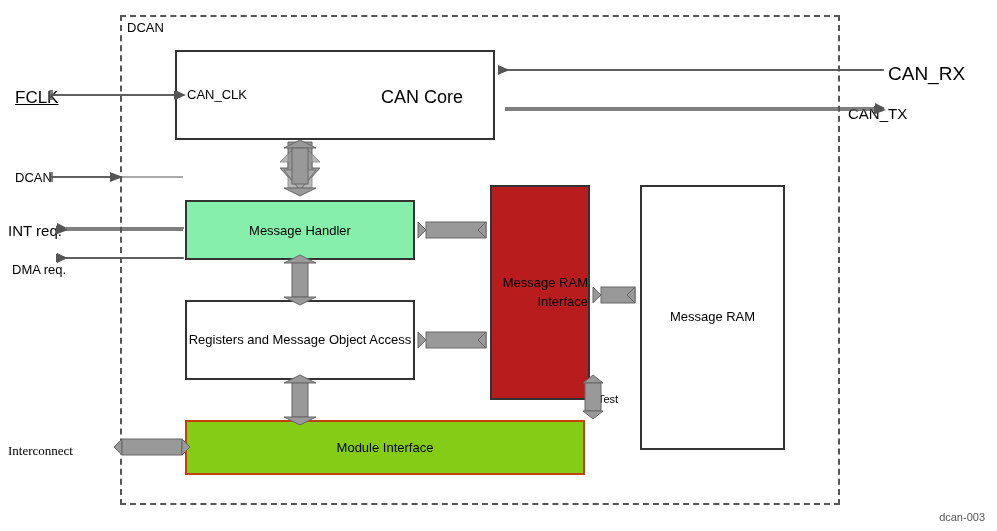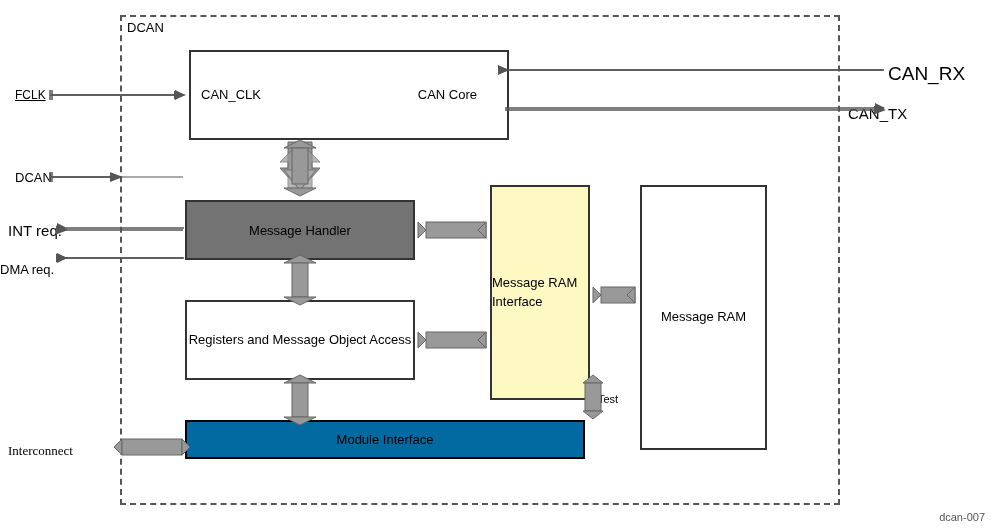--- a/index.html
+++ b/index.html
@@ -32,119 +32,119 @@
       position: absolute;
       top: 20px;
       left: 127px;
       font-size: 13px;
       font-weight: normal;
     }
     
     .can-core-box {
       position: absolute;
       top: 50px;
-      left: 189px;
+      left: 175px;
       width: 320px;
       height: 90px;
       border: 2px solid #333;
       background: #fff;
     }
     
     .msg-handler-box {
       position: absolute;
       top: 200px;
       left: 185px;
       width: 230px;
       height: 60px;
       border: 2px solid #333;
-      background: #737373;
+      background: #86efac;
       display: flex;
       align-items: center;
       justify-content: center;
     }
     
     .msg-ram-interface-box {
       position: absolute;
       top: 185px;
       left: 490px;
       width: 100px;
       height: 215px;
       border: 2px solid #333;
-      background: #fef9c3;
-      display: flex;
-      align-items: center;
-      justify-content: center;
-      text-align: left;
+      background: #b91c1c;
+      display: flex;
+      align-items: center;
+      justify-content: center;
+      text-align: right;
     }
     
     .registers-box {
       position: absolute;
       top: 300px;
       left: 185px;
       width: 230px;
       height: 80px;
       border: 2px solid #333;
       background: #fff;
       display: flex;
       align-items: center;
       justify-content: center;
       text-align: center;
     }
     
     .msg-ram-box {
       position: absolute;
       top: 185px;
       left: 640px;
-      width: 127px;
+      width: 145px;
       height: 265px;
       border: 2px solid #333;
       background: #fff;
       display: flex;
       align-items: center;
       justify-content: center;
       text-align: center;
     }
     
     .module-interface-box {
       position: absolute;
       top: 420px;
       left: 185px;
       width: 400px;
-      height: 39px;
-      border: 2px solid #000000;
-      background: #0369a1;
+      height: 55px;
+      border: 2px solid #c2410c;
+      background: #84cc16;
       display: flex;
       align-items: center;
       justify-content: center;
     }
 
     
     .label-fclk {
       position: absolute;
       top: 88px;
       left: 15px;
-      font-size: 12px;
+      font-size: 17px;
       text-decoration: underline;
     }
     .label-iclk {
       position: absolute;
       top: 170px;
       left: 15px;
       font-size: 13px;
     }
     .label-int {
       position: absolute;
       top: 222px;
       left: 8px;
       font-size: 15px;
     }
     .label-dma {
       position: absolute;
       top: 262px;
-      left: 0;
+      left: 12px;
       font-size: 13px;
     }
     .label-interconnect {
       position: absolute;
       top: 443px;
       left: 8px;
       font-size: 13px;
       font-family: Liberation Serif, serif;
     }
     .label-can-rx {
@@ -190,21 +190,21 @@
 <body>
 
 <div class="diagram-container">
 
   <div class="dcan-box"></div>
 
   <div class="dcan-label">DCAN</div>
 
   <div class="can-core-box">
     <span style="position:absolute;left:10px;top:35px;font-size:13px;">CAN_CLK</span>
-    <span style="position:absolute;right:30px;top:35px;font-size:13px;">CAN Core</span>
+    <span style="position:absolute;right:30px;top:35px;font-size:18px;">CAN Core</span>
   </div>
 
   <div class="msg-handler-box">
     <span>Message Handler</span>
   </div>
 
   <div class="msg-ram-interface-box">
     <span style="line-height:1.4;">Message RAM Interface</span>
   </div>
 
@@ -221,21 +221,21 @@
   </div>
 
   <div class="label-fclk">FCLK</div>
   <div class="label-iclk">DCAN</div>
   <div class="label-int">INT req.</div>
   <div class="label-dma">DMA req.</div>
   <div class="label-interconnect">Interconnect</div>
   <div class="label-can-rx">CAN_RX</div>
   <div class="label-can-tx">CAN_TX</div>
   <div class="label-test">Test</div>
-  <div class="label-dcan-006">dcan-007</div>
+  <div class="label-dcan-006">dcan-003</div>
 
   <svg class="arrows-svg">
     <defs>
 
       <marker id="arrowR" markerWidth="8" markerHeight="8" refX="6" refY="3" orient="auto">
         <path d="M0,0 L0,6 L8,3 z" class="arrow-head"></path>
       </marker>
 
       <marker id="arrowL" markerWidth="8" markerHeight="8" refX="2" refY="3" orient="auto">
         <path d="M8,0 L8,6 L0,3 z" class="arrow-head"></path>

